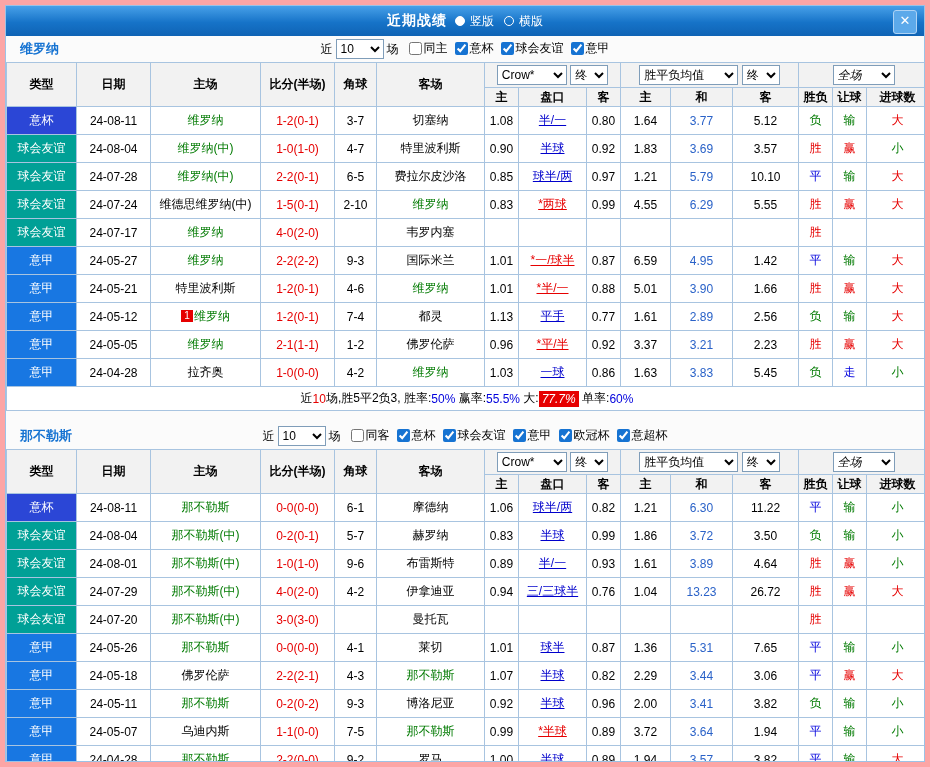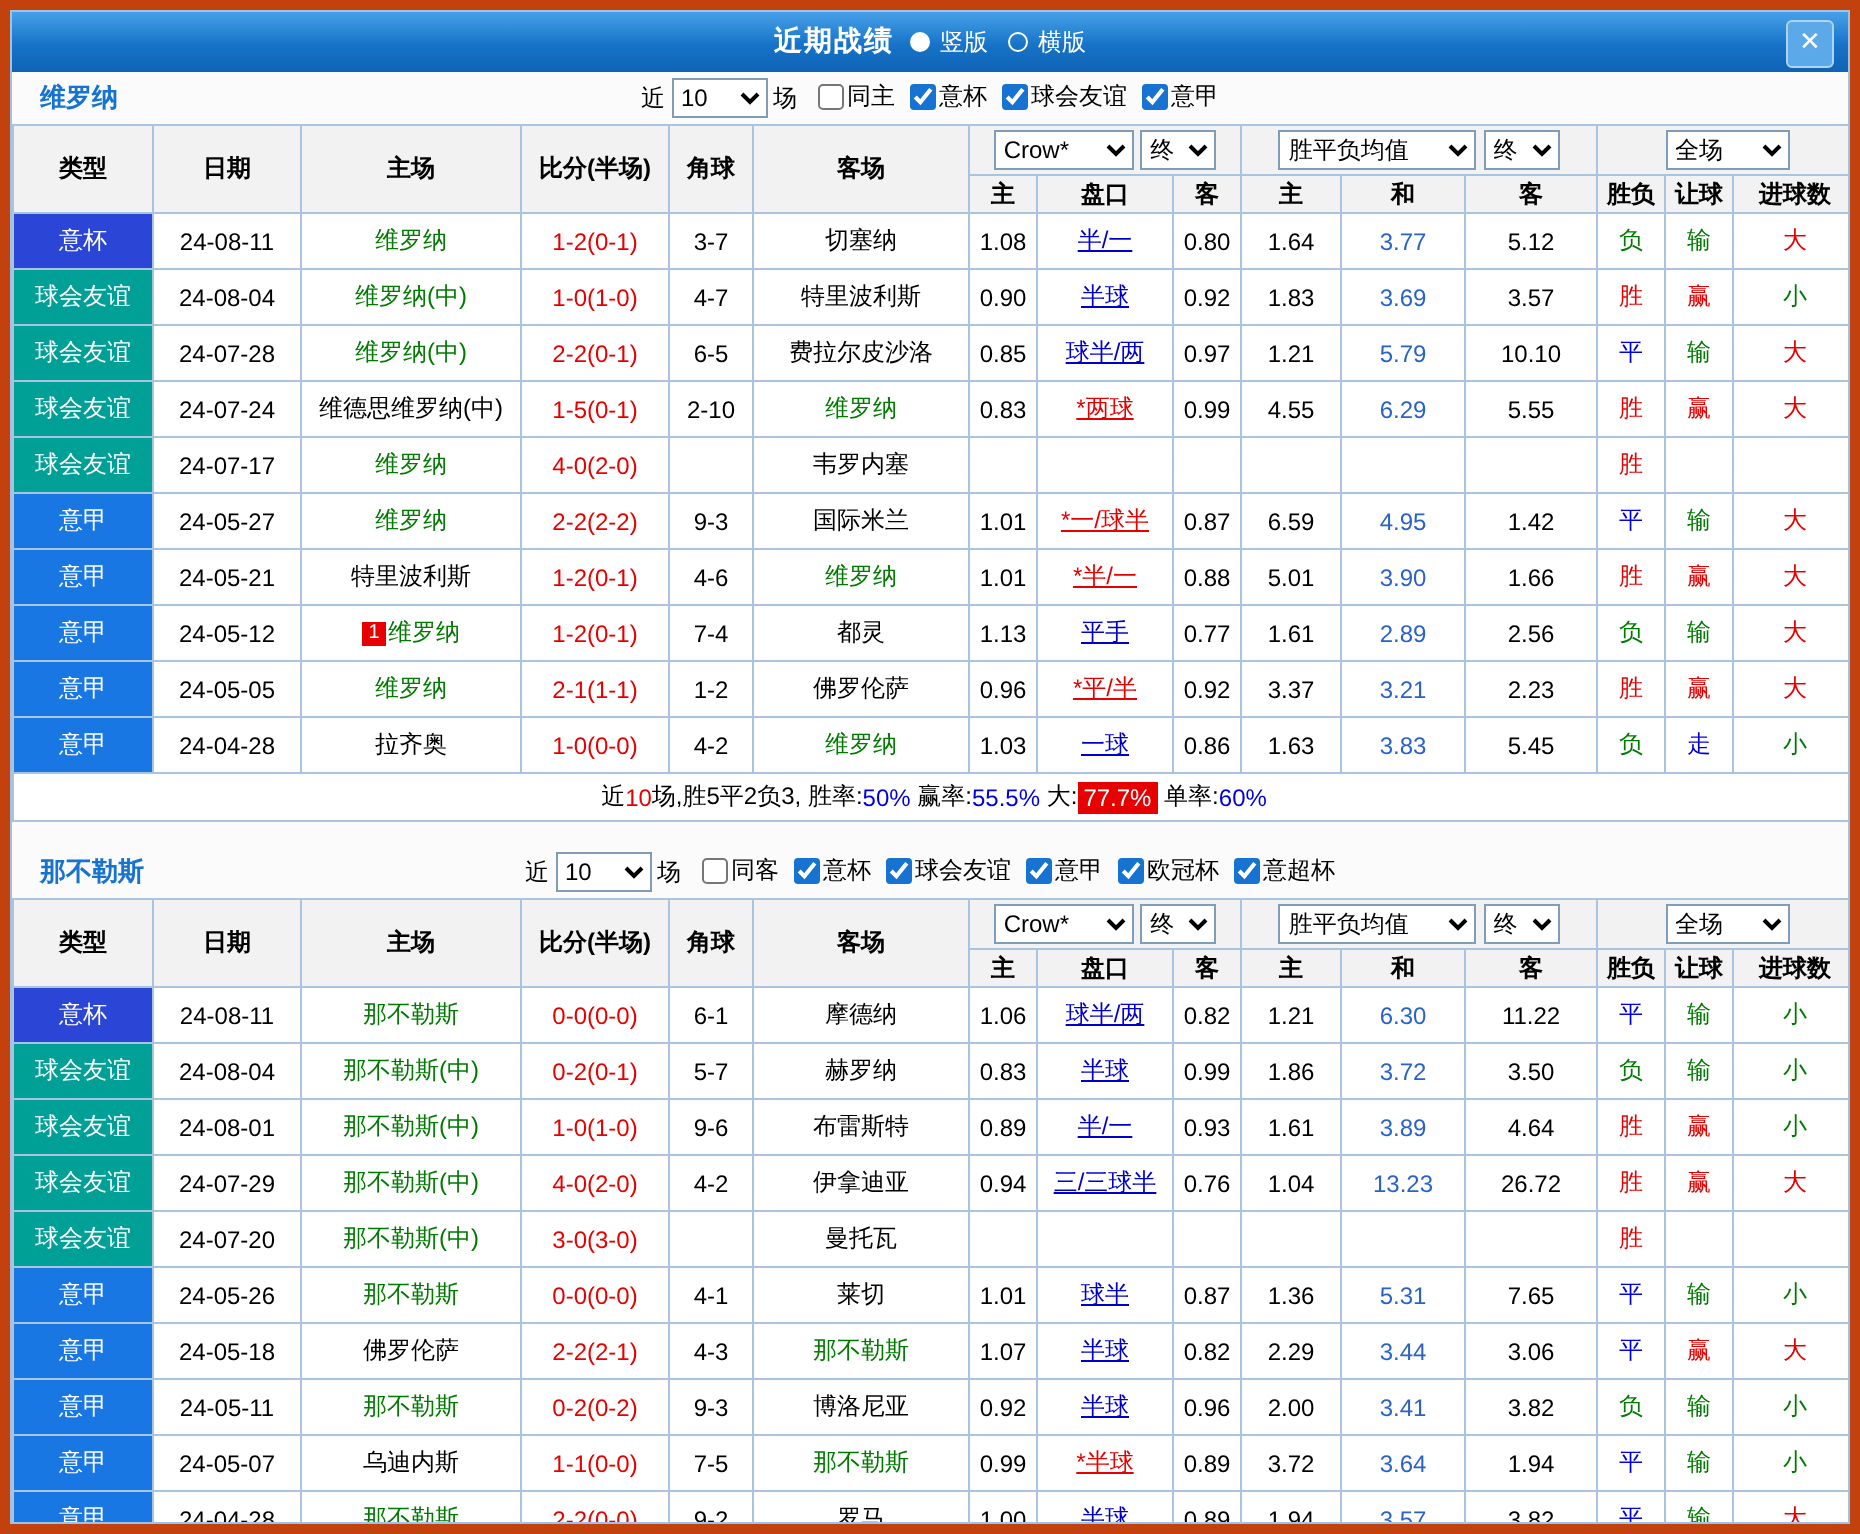--- a/index.html
+++ b/index.html
@@ -1,21 +1,21 @@
 <!DOCTYPE html>
 <html><head>
 <meta charset="utf-8">
 <style>
   html,body{margin:0;padding:0;}
   body{
     width:930px;height:767px;overflow:hidden;
     font-family:"Liberation Sans","DejaVu Sans",sans-serif;
     font-size:12px;color:#000;background:#efefef;
   }
-  .page{width:930px;height:767px;padding:5px;box-sizing:border-box;background:#c2410c;}
+  .page{width:930px;height:767px;padding:5px;box-sizing:border-box;background:#fca5a5;}
   .window{width:100%;height:100%;background:#fbfbfb;border:1px solid #9cc2e5;box-sizing:border-box;overflow:hidden;}
 
   
   .titlebar{
     height:30px;background:linear-gradient(180deg,#47a0e8 0%,#1673c8 55%,#0f63b4 100%);
     display:flex;align-items:center;justify-content:center;position:relative;color:#fff;
   }
   .titlebar .title{font-weight:bold;font-size:14px;letter-spacing:1px;}
   .radio-group{display:flex;align-items:center;margin-left:8px;gap:10px;}
   .radio-item{display:inline-flex;align-items:center;gap:5px;cursor:pointer;font-size:12px;color:#fff;}
@@ -60,31 +60,31 @@
   .c-green{color:#007a00;}
   .c-blue{color:#0000dd;}
   .marker{
     display:inline-block;background:#e60000;color:#fff;font-size:10px;
     width:12px;height:12px;line-height:12px;text-align:center;margin-right:1px;vertical-align:1px;
   }
   .sel-th select{vertical-align:middle;}
   .company-sel{width:70px;}
   .state-sel{width:38px;}
   .mean-sel{width:99px;}
-  .scope-sel{width:62px;}
+  .scope-sel{width:62px;font-style:italic;}
 
   
   .summary{
     width:922px;margin:0 auto;height:24px;border:1px solid #a8c4e0;border-top:none;
     background:#fff;display:flex;align-items:center;justify-content:center;box-sizing:border-box;
   }
   .summary span{white-space:pre;}
   .s-blue{color:#0000dd;}
   .s-red{color:#e60000;}
-  .s-redbadge{background:#e60000;color:#fff;padding:1px 3px;}
+  .s-redbadge{background:#e60000;color:#fff;padding:1px 3px;font-style:italic;}
 </style>
 </head>
 <body>
 
 <div class="page">
   <div class="window">
 
     <div class="titlebar">
       <span class="title">近期战绩</span>
       <span class="radio-group">

